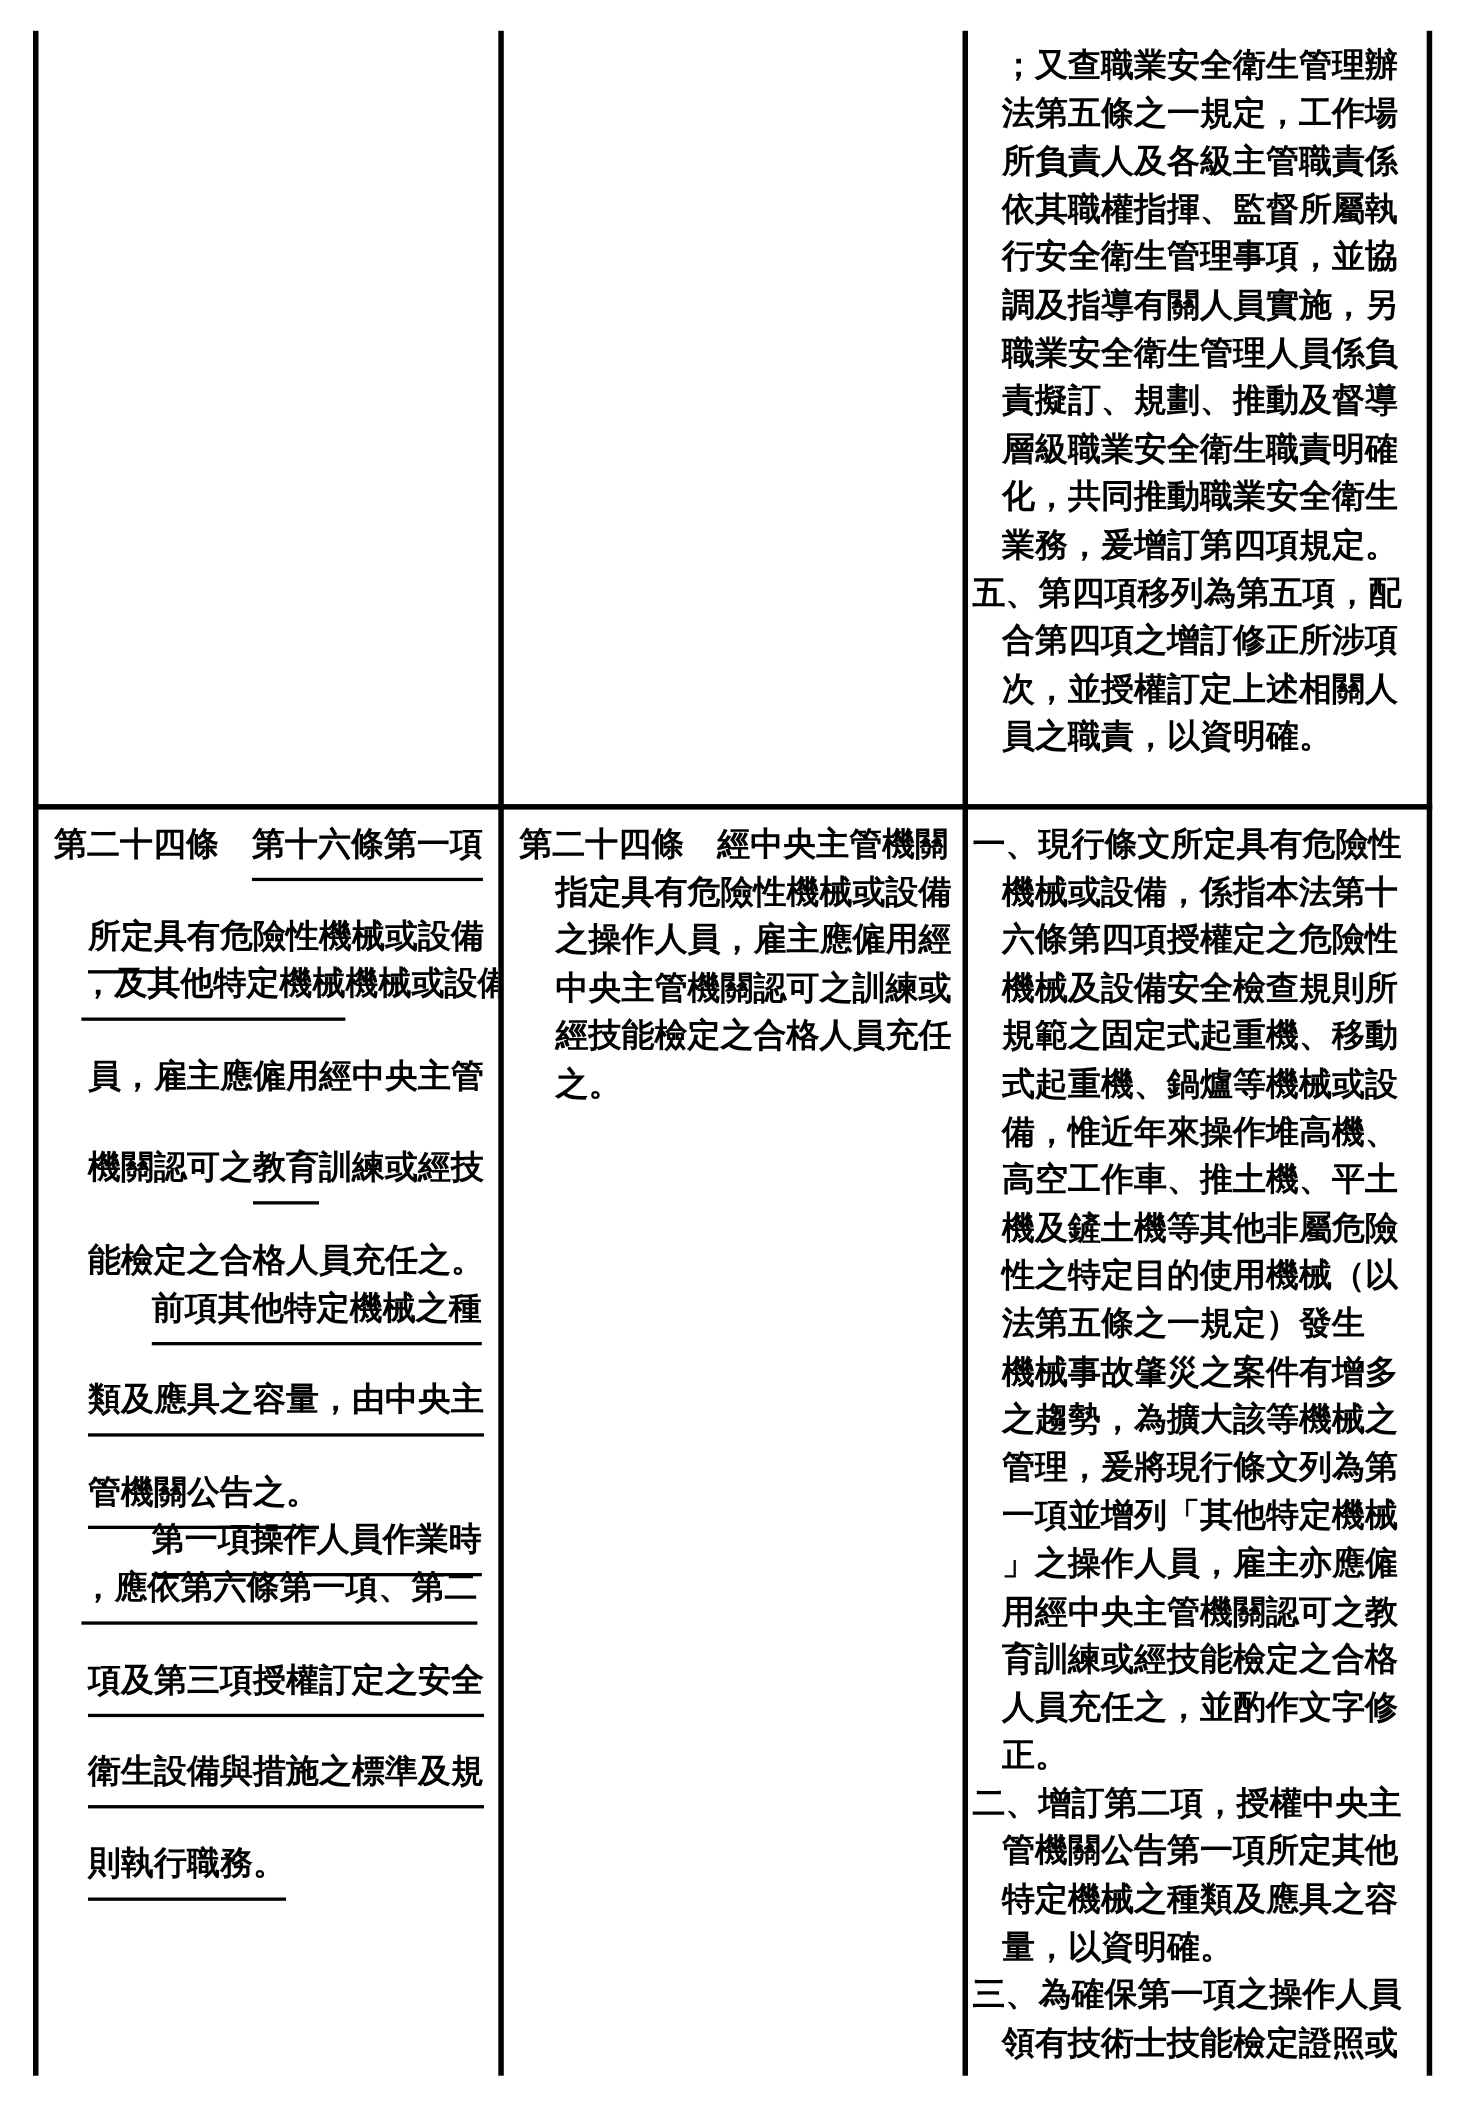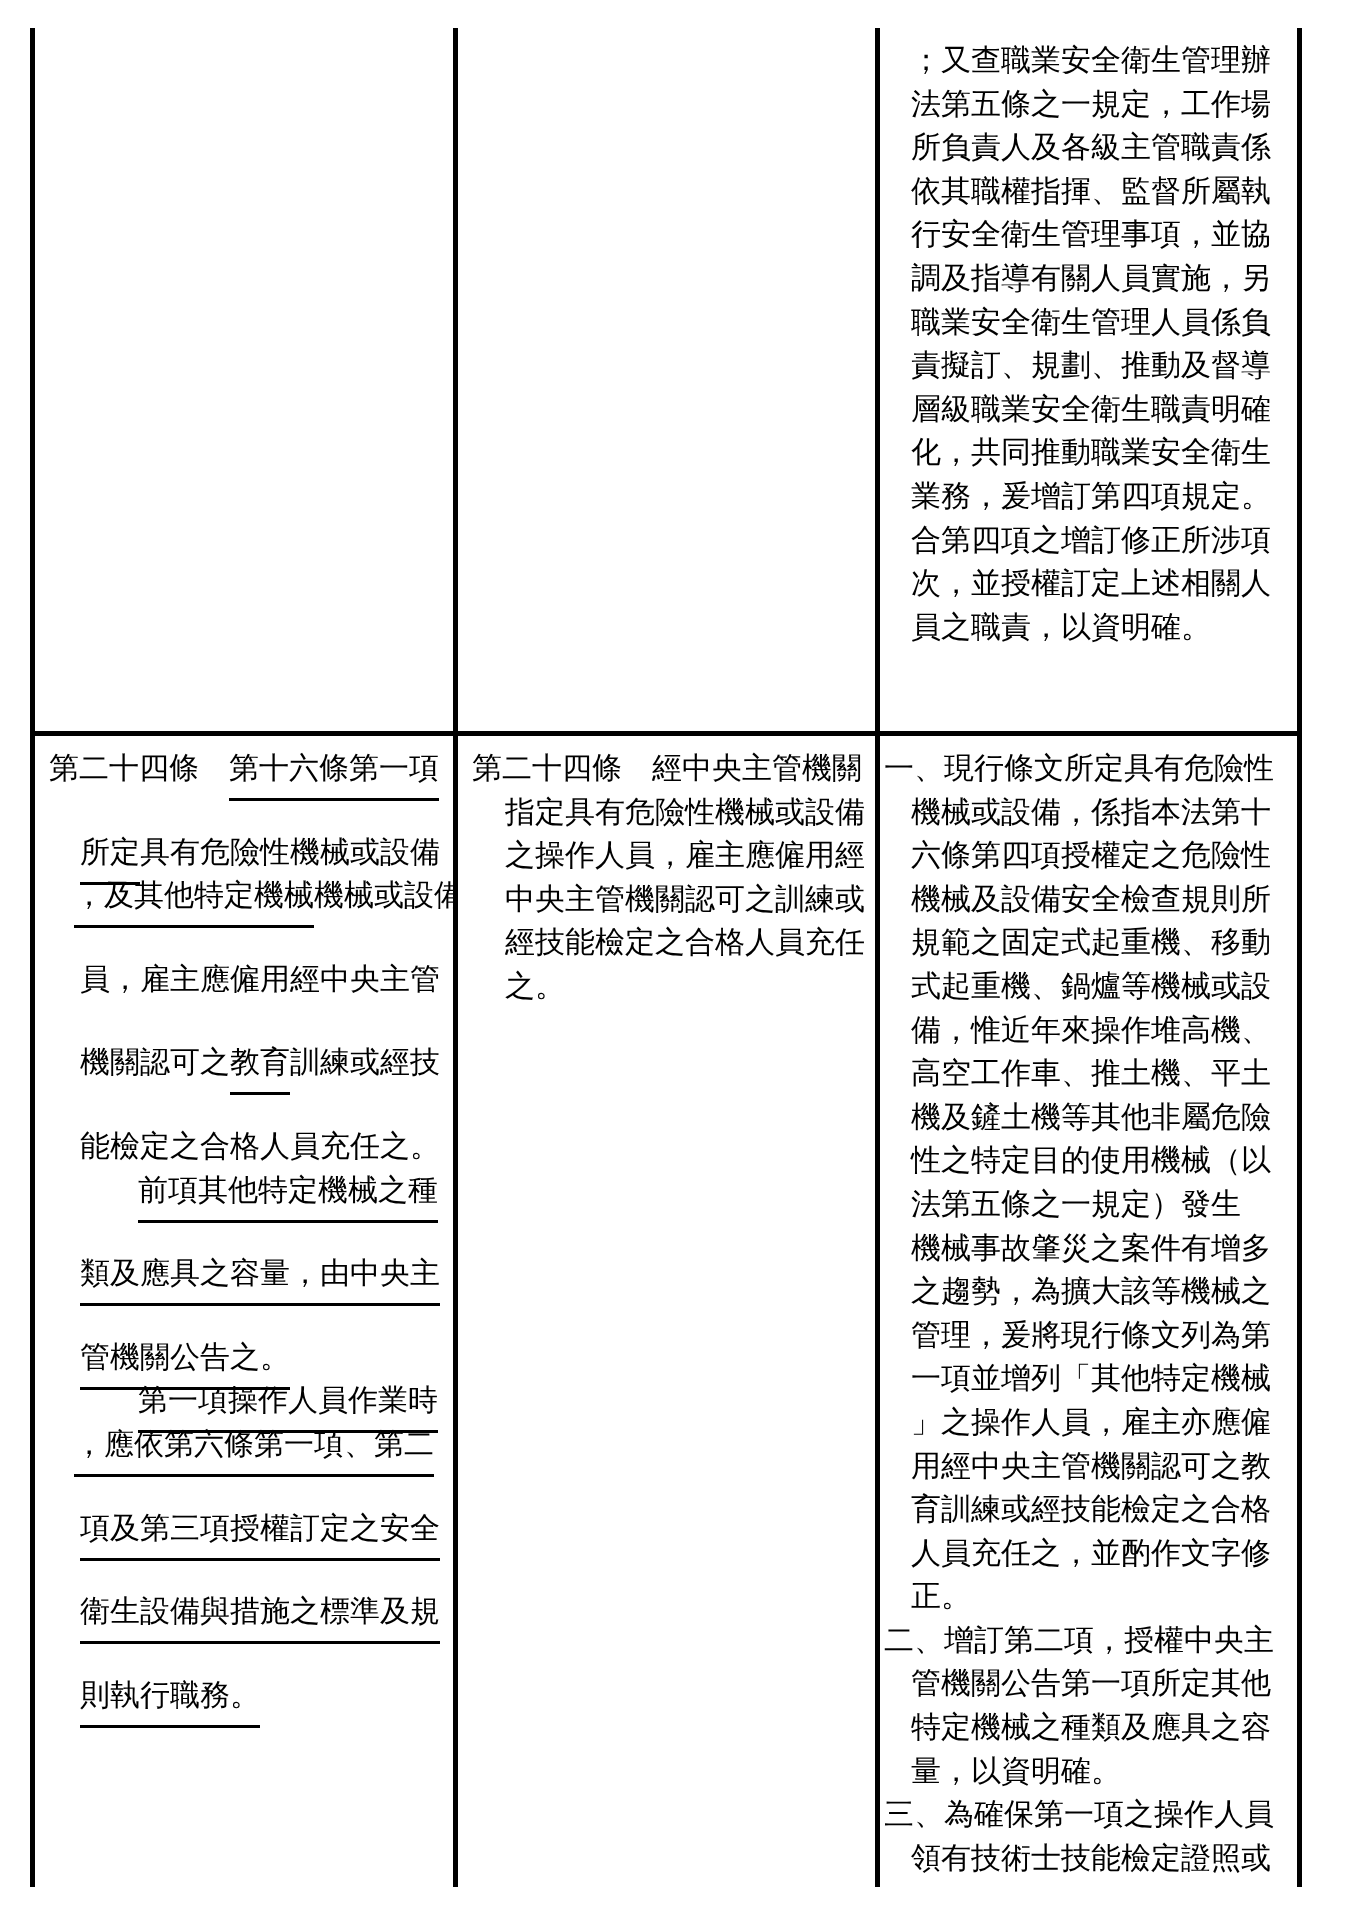--- a/index.html
+++ b/index.html
@@ -14,20 +14,21 @@
     overflow: hidden;
     font-family: "Liberation Serif", serif;
     color: #000000;
   }
   .page {
     position: absolute;
     left: 0; top: 0;
     width: 1214px;
     height: 1916px;
     background: #ffffff;
+    font-weight: bold;
   }
   .vline {
     position: absolute;
     width: 5px;
     top: 28px;
     height: 1859px;
     background: #000000;
   }
   .hline {
     position: absolute;
@@ -92,20 +93,21 @@
       <div class="line cont"><span>法第五條之一規定，工作場</span></div>
       <div class="line cont"><span>所負責人及各級主管職責係</span></div>
       <div class="line cont"><span>依其職權指揮、監督所屬執</span></div>
       <div class="line cont"><span>行安全衛生管理事項，並協</span></div>
       <div class="line cont"><span>調及指導有關人員實施，另</span></div>
       <div class="line cont"><span>職業安全衛生管理人員係負</span></div>
       <div class="line cont"><span>責擬訂、規劃、推動及督導</span></div>
       <div class="line cont"><span>層級職業安全衛生職責明確</span></div>
       <div class="line cont"><span>化，共同推動職業安全衛生</span></div>
       <div class="line cont"><span>業務，爰增訂第四項規定。</span></div>
+      <div class="line item"><span>五、第四項移列為第五項，配</span></div>
       <div class="line cont"><span>合第四項之增訂修正所涉項</span></div>
       <div class="line cont"><span>次，並授權訂定上述相關人</span></div>
       <div class="line cont"><span>員之職責，以資明確。</span></div>
     </div>
   <div class="cell c1" id="cell-r2c1">
       <div class="line first"><span>第二十四條　</span><span class="u">第十六條第一項</span></div>
       <div class="line cont"><span class="u">所定</span><span>具有危險性機械或設備</span></div>
       <div class="line punct"><span class="u">，及其他特定機械</span><span>機械或設備</span></div>
       <div class="line cont"><span>員，雇主應僱用經中央主管</span></div>
       <div class="line cont"><span>機關認可之</span><span class="u">教育</span><span>訓練或經技</span></div>

